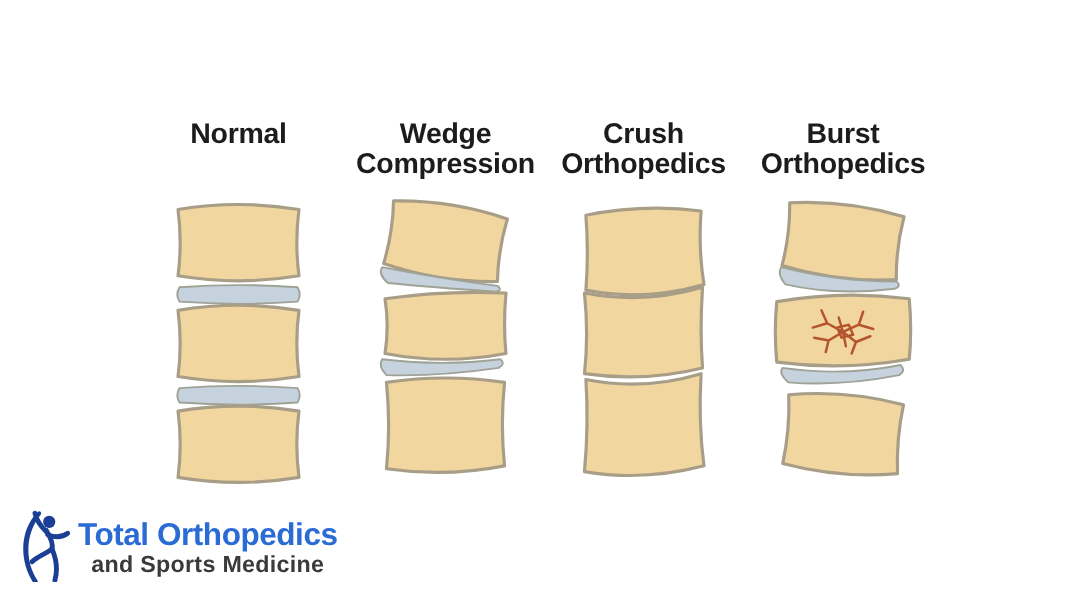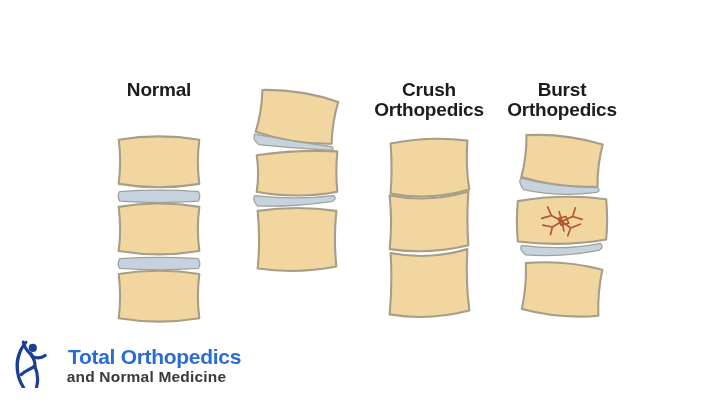--- a/index.html
+++ b/index.html
@@ -27,40 +27,41 @@
   }
   .crack{
     fill:none;stroke:var(--fracture_crack,#b4532c);
     stroke-width:1.7;stroke-linecap:round;stroke-linejoin:round;
   }
   .logo{position:absolute;left:10px;top:340px;display:flex;align-items:center;gap:4px;}
   .logo-icon{width:38px;height:50px;overflow:visible;}
   .logo-solid{fill:var(--logo_icon_navy,#1c3f96);}
   .logo-limb{fill:none;stroke:var(--logo_icon_navy,#1c3f96);stroke-width:3.4;stroke-linecap:round;}
   .logo-text{text-align:center;}
-  .logo-line1{font-size:21px;font-weight:bold;color:var(--logo_blue,#2b6cd4);letter-spacing:-0.3px;margin-left:16px;}
+  .logo-line1{font-size:21px;font-weight:bold;color:var(--logo_blue,#2b6cd4);letter-spacing:-0.3px;}
   .logo-line2{font-size:15.5px;font-weight:bold;color:var(--logo_dark,#3a3a3a);letter-spacing:0.2px;margin-top:-1px;}
 </style>
 </head>
 <body>
 
 <div class="stage">
 
   <section class="col col-1">
     <h2 class="label">Normal</h2>
     <svg class="spine" viewBox="0 0 100 200" aria-hidden="true">
       <path class="vertebra" d="M8,8 Q50,1 92,8 Q89,31 92,54 Q50,61 8,54 Q11,31 8,8 Z"></path>
       <path class="disc" d="M9,62 Q50,59 91,62 Q94,67 91,72 Q50,75 9,72 Q6,67 9,62 Z"></path>
       <path class="vertebra" d="M8,78 Q50,71 92,78 Q89,101 92,124 Q50,131 8,124 Q11,101 8,78 Z"></path>
       <path class="disc" d="M9,132 Q50,129 91,132 Q94,137 91,142 Q50,145 9,142 Q6,137 9,132 Z"></path>
       <path class="vertebra" d="M8,148 Q50,141 92,148 Q89,171 92,194 Q50,201 8,194 Q11,171 8,148 Z"></path>
     </svg>
   </section>
 
   <section class="col col-2">
+    <h2 class="label">Wedge Compression</h2>
     <svg class="spine" viewBox="0 0 100 200" aria-hidden="true">
       <g transform="rotate(9 50 30)">
         <path class="vertebra" d="M10,8 Q50,1 90,8 Q87,30 90,52 Q50,59 10,52 Q13,30 10,8 Z"></path>
       </g>
       <path class="disc" d="M6,48 Q46,56 86,61 Q90,64 85,65 Q40,62 10,59 Q3,53 6,48 Z"></path>
       <path class="vertebra" d="M8,70 Q50,64 92,66 Q90,88 92,108 Q50,116 8,108 Q11,89 8,70 Z"></path>
       <path class="disc" d="M6,112 Q48,117 88,112 Q92,115 87,118 Q46,124 9,123 Q3,117 6,112 Z"></path>
       <path class="vertebra" d="M9,128 Q50,122 91,128 Q88,157 91,186 Q50,194 9,188 Q12,158 9,128 Z"></path>
     </svg>
   </section>
@@ -95,17 +96,17 @@
       <path class="logo-solid" d="M16,1 C4,13 2,34 13,51 C14.5,52.3 16.8,50.8 15.7,49 C6,34 8,15 18,3 C19.2,1.4 17.2,-0.2 16,1 Z"></path>
       <circle class="logo-solid" cx="24" cy="8" r="4.3"></circle>
       <path class="logo-limb" d="M22,14 C25,19 27,23 26,27"></path>
       <path class="logo-limb" d="M22,15 C18,11 15,7 14,2"></path>
       <path class="logo-limb" d="M23,17 C28,19 33,19 37,16"></path>
       <path class="logo-limb" d="M26,27 C21,31 16,32 12,36"></path>
       <path class="logo-limb" d="M26,27 C29,34 30,42 28,49"></path>
     </svg>
     <div class="logo-text">
       <div class="logo-line1">Total Orthopedics</div>
-      <div class="logo-line2">and Normal Medicine</div>
+      <div class="logo-line2">and Sports Medicine</div>
     </div>
   </div>
 
 </div>
 
 </body></html>

